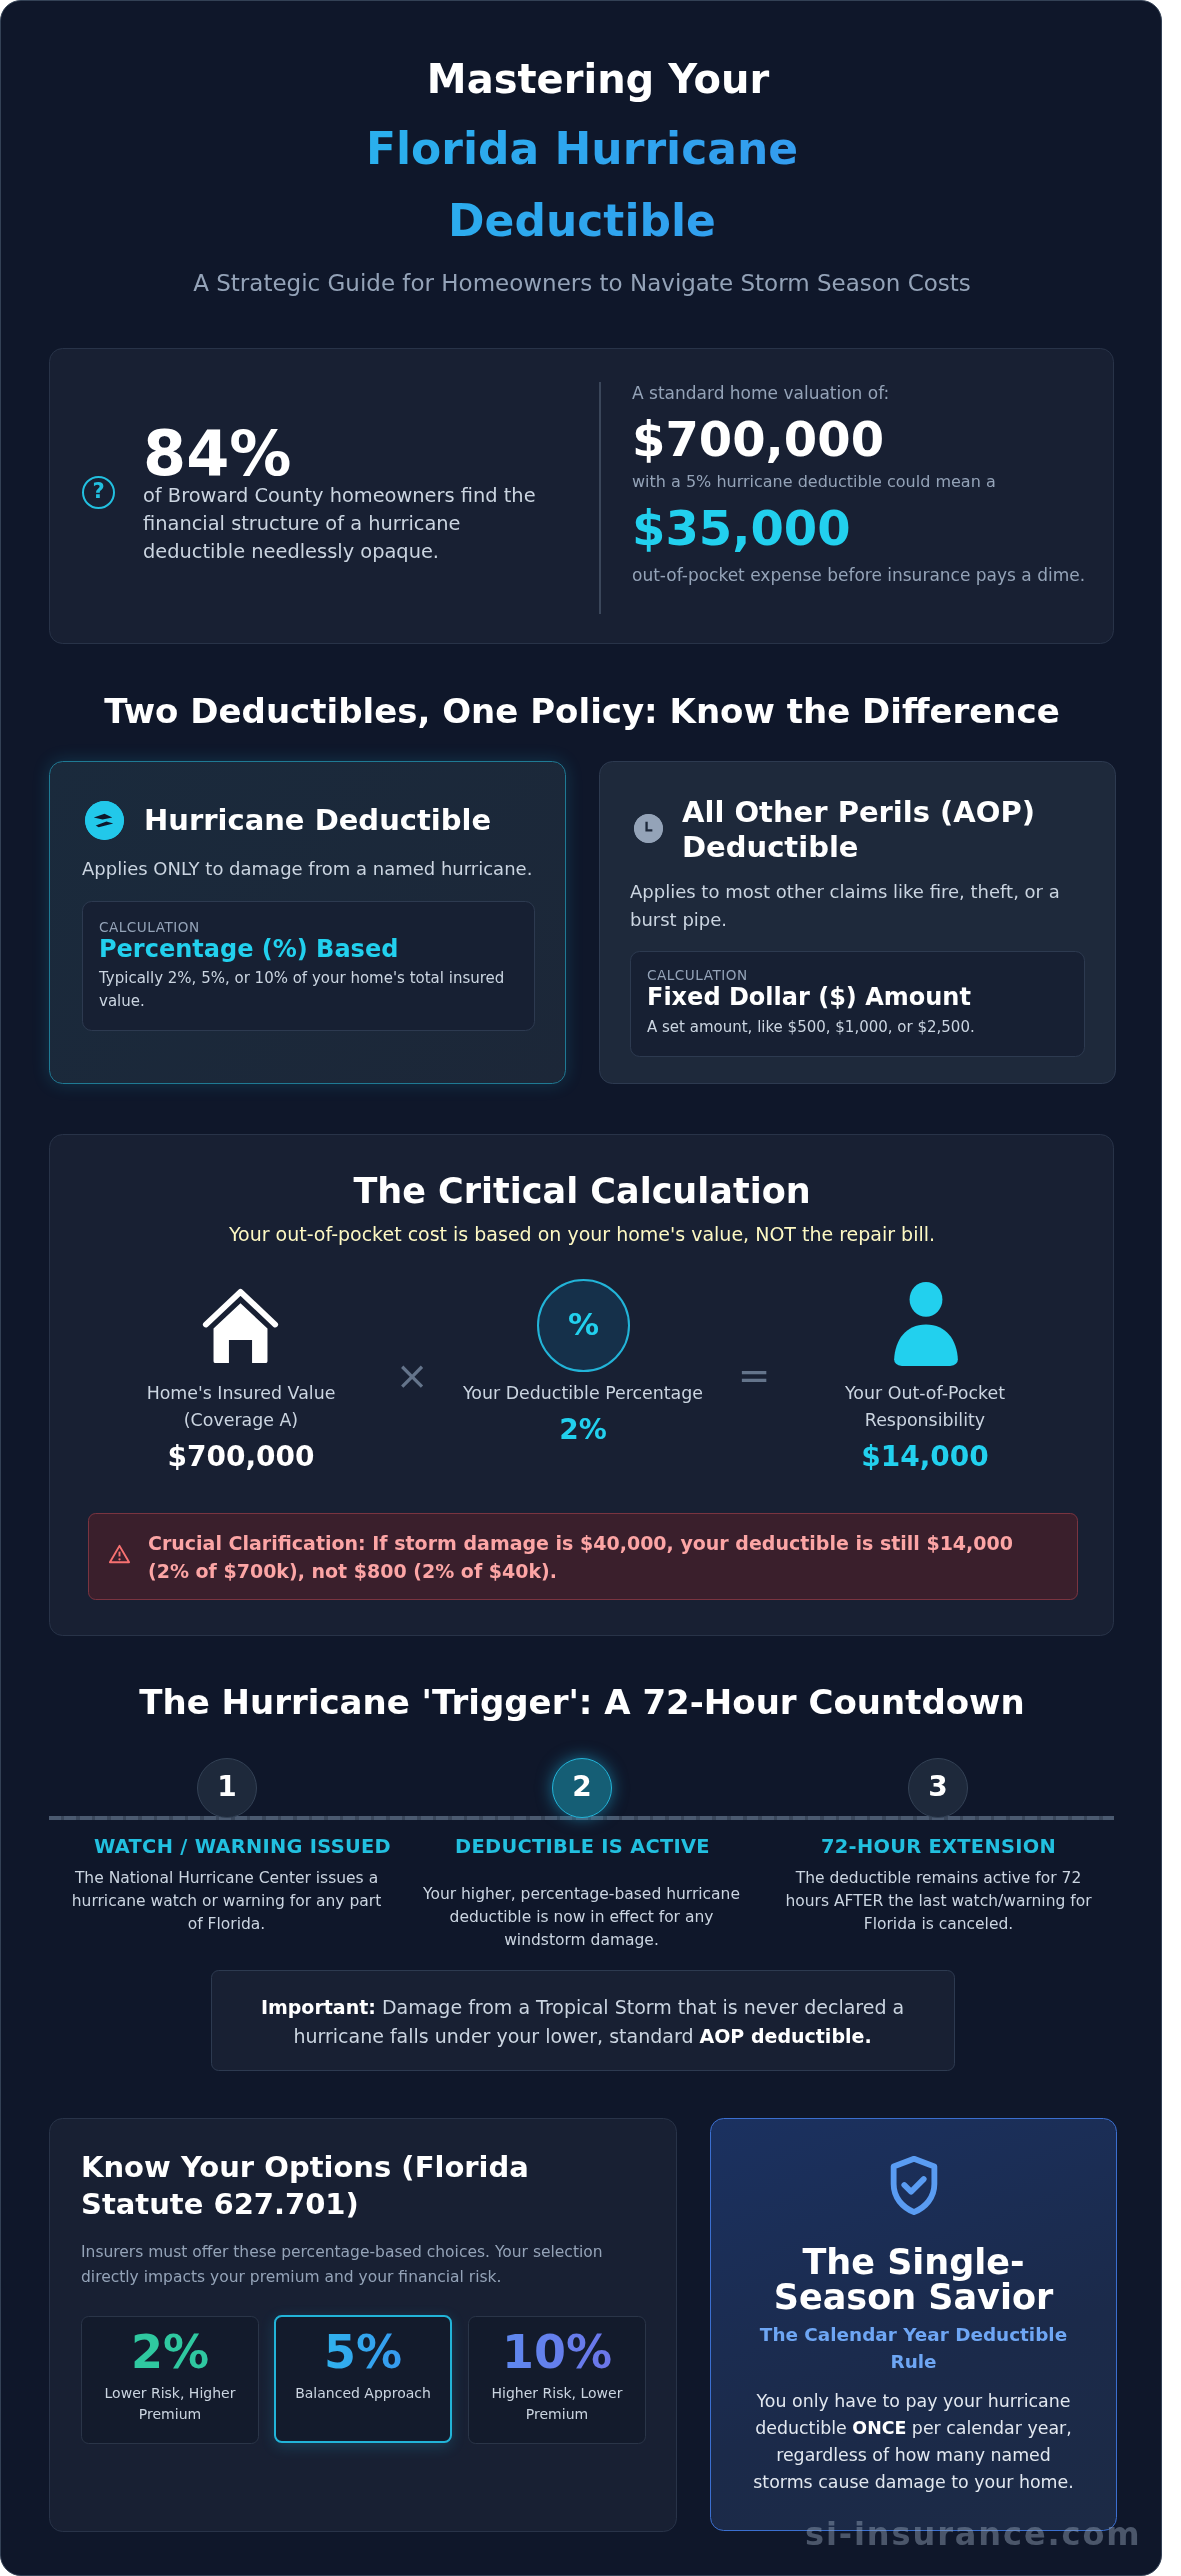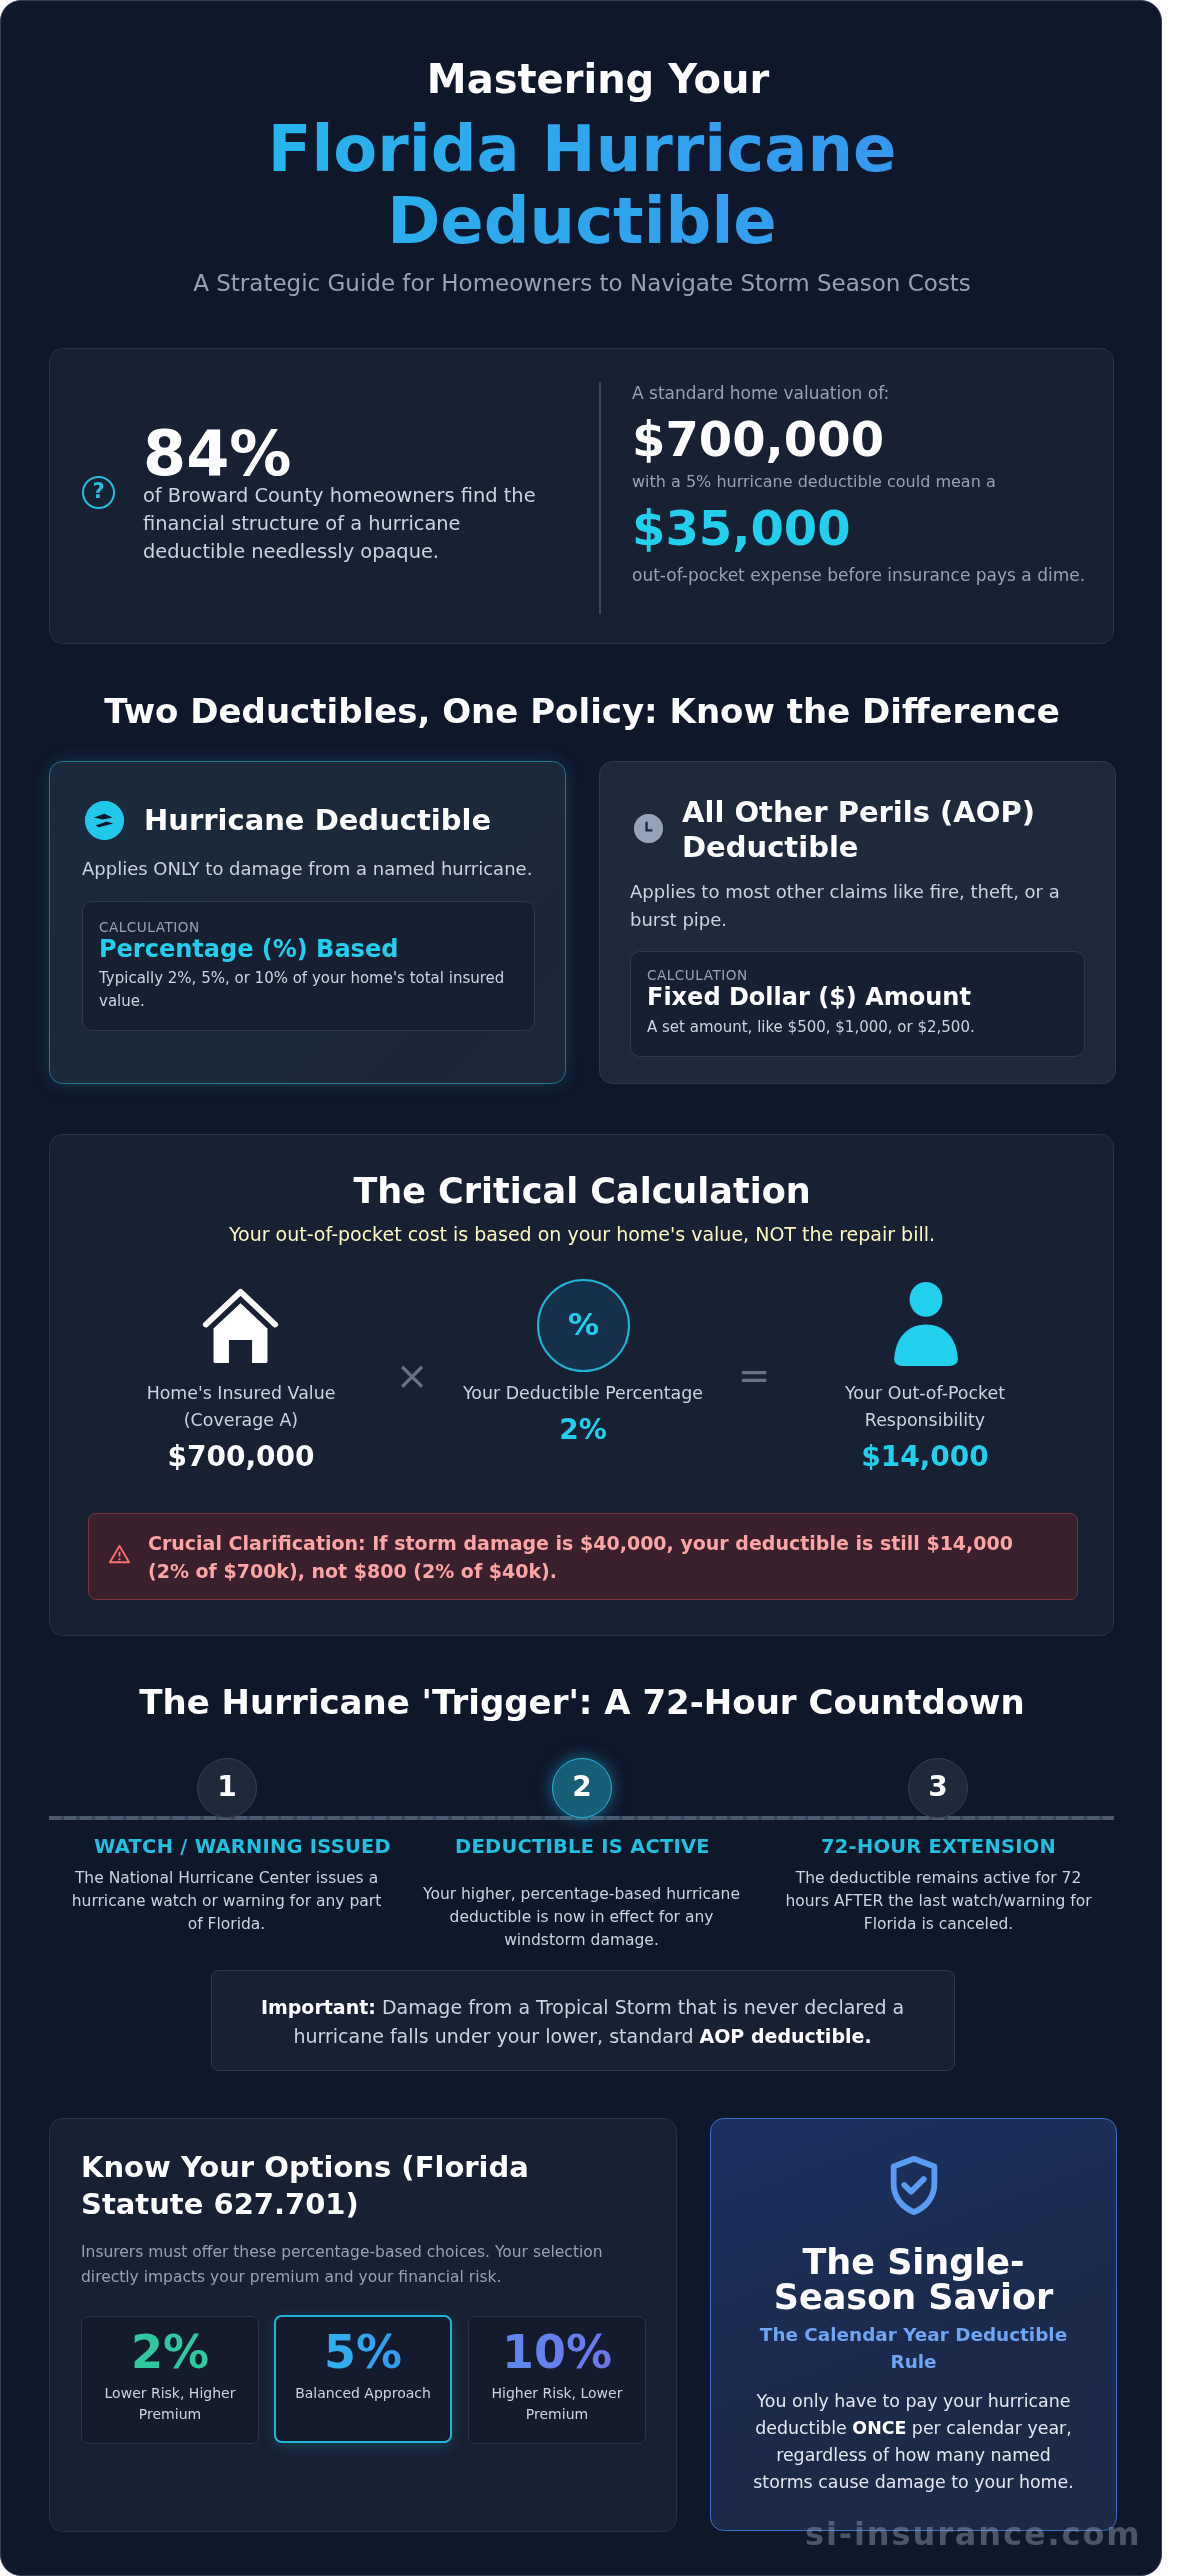--- a/index.html
+++ b/index.html
@@ -7,21 +7,21 @@
   body { font-family: "DejaVu Sans", sans-serif; color: #e2e8f0; }
   .page {
     position: absolute; left: 0; top: 0; width: 1162px; height: 2576px;
     background: #0f172a; border: 1.9px solid #334155; border-radius: 21px;
     overflow: hidden;
   }
   .abs { position: absolute; }
 
   
   .hero-line1 { left: 0; width: 1162px; top: 41px; font-size: 40px; font-weight: 700; color: #ffffff; text-align:center; line-height: 74px; padding-left: 32px; }
-  .hero-grad { left: 0; width: 1162px; top: 112px; font-size: 64px; font-weight: 700; line-height: 72px; text-align:center;
+  .hero-grad { left: 0; width: 1162px; top: 112px; font-size: 44px; font-weight: 700; line-height: 72px; text-align:center;
     background: linear-gradient(90deg, #22c0ec, #3b8cf0); -webkit-background-clip: text; background-clip: text; color: transparent; }
   .hero-sub { left: 0; width: 1162px; top: 269px; font-size: 23px; color: #94a3b8; text-align: center; }
 
   .card { background: #182033; border: 1.5px solid #283348; border-radius: 13.6px; }
 
   
   .stats { left: 48px; top: 347px; width: 1065px; height: 296px; }
   .q-icon { left: 81px; top: 475px; width: 33px; height: 33px; border: 2.9px solid #22c0e0; border-radius: 50%; color:#22c0e0; font-size: 21px; font-weight:700; text-align:center; line-height:27px; }
   .stat-big { left: 142px; top: 416px; font-size: 62px; font-weight: 700; color: #ffffff; line-height: 74px; }
   .stat-desc { left: 142px; top: 481px; width: 416px; font-size: 19.4px; line-height: 28px; color: #cbd5e1; }

